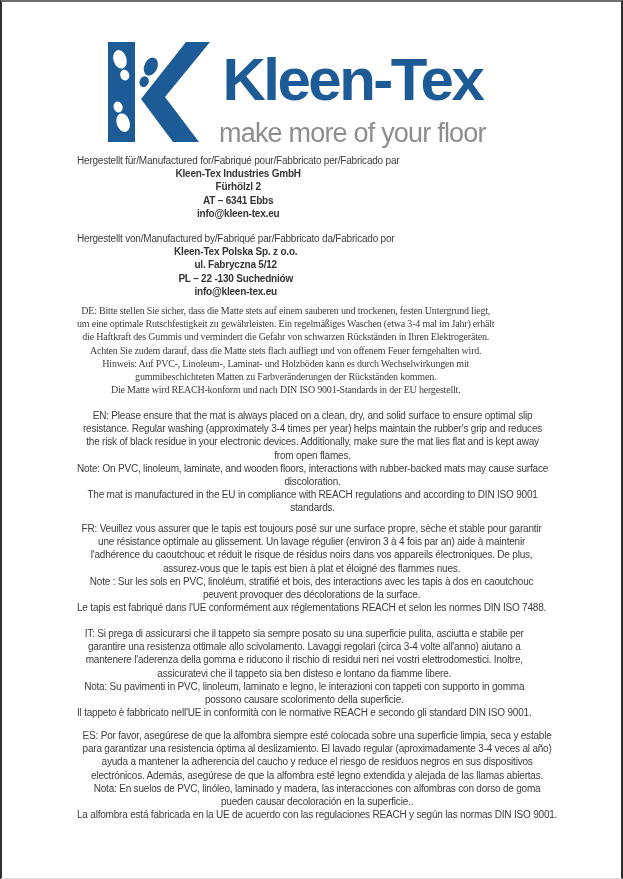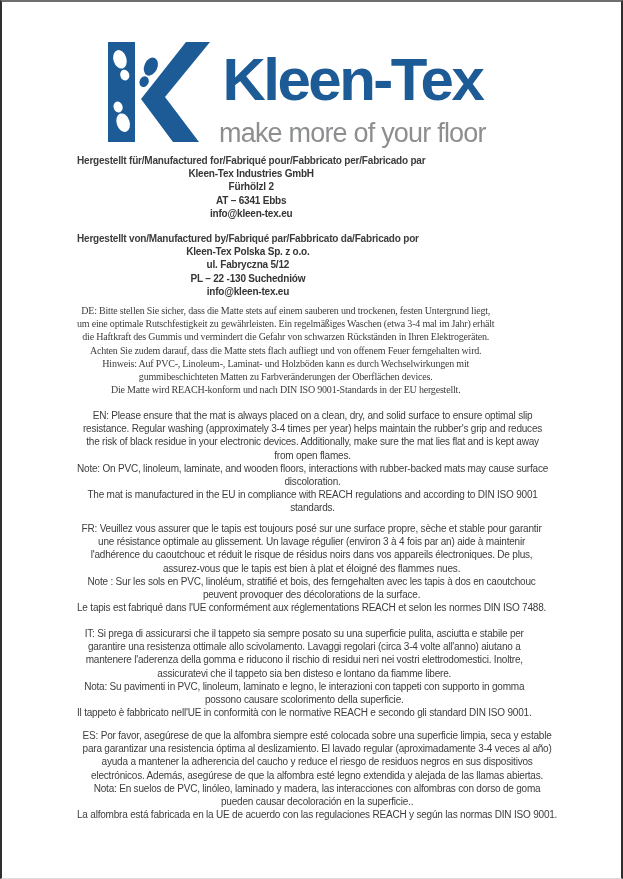--- a/index.html
+++ b/index.html
@@ -26,21 +26,21 @@
     color:#1d5b96;line-height:1.0;white-space:nowrap;
   }
   .tagline{
     font-size:27px;font-weight:400;letter-spacing:-0.8px;
     color:#8d8e90;line-height:1.05;margin-top:9px;white-space:nowrap;
   }
   
   .textblock{position:absolute;left:75px;font-size:10px;line-height:13.2px;letter-spacing:-0.2px;white-space:nowrap;}
   .addr-1{top:152px;}
   .addr-2{top:230px;}
-  .addr-heading{font-weight:700;}
+  .addr-heading{font-weight:400;}
   .addr-line{font-weight:bold;color:#353535;}
   .para-de{top:302px;font-family:Liberation Serif, serif;}
   .para-en{top:407px;}
   .para-fr{top:520px;}
   .para-it{top:625px;}
   .para-es{top:727px;}
   .text-line{white-space:nowrap;}
 </style>
 </head>
 <body>
@@ -90,41 +90,41 @@
         <div class="addr-line text-line">info@kleen-tex.eu</div>
       </div>
   </div>
 
   <div class="textblock para-de">
       <div class="text-line">DE: Bitte stellen Sie sicher, dass die Matte stets auf einem sauberen und trockenen, festen Untergrund liegt,</div>
       <div class="text-line">um eine optimale Rutschfestigkeit zu gewährleisten. Ein regelmäßiges Waschen (etwa 3-4 mal im Jahr) erhält</div>
       <div class="text-line">die Haftkraft des Gummis und vermindert die Gefahr von schwarzen Rückständen in Ihren Elektrogeräten.</div>
       <div class="text-line">Achten Sie zudem darauf, dass die Matte stets flach aufliegt und von offenem Feuer ferngehalten wird.</div>
       <div class="text-line">Hinweis: Auf PVC-, Linoleum-, Laminat- und Holzböden kann es durch Wechselwirkungen mit</div>
-      <div class="text-line">gummibeschichteten Matten zu Farbveränderungen der Oberflächen devices.</div>
+      <div class="text-line">gummibeschichteten Matten zu Farbveränderungen der Rückständen kommen.</div>
       <div class="text-line">Die Matte wird REACH-konform und nach DIN ISO 9001-Standards in der EU hergestellt.</div>
     </div>
 
   <div class="textblock para-en">
       <div class="text-line">EN: Please ensure that the mat is always placed on a clean, dry, and solid surface to ensure optimal slip</div>
       <div class="text-line">resistance. Regular washing (approximately 3-4 times per year) helps maintain the rubber's grip and reduces</div>
       <div class="text-line">the risk of black residue in your electronic devices. Additionally, make sure the mat lies flat and is kept away</div>
       <div class="text-line">from open flames.</div>
       <div class="text-line">Note: On PVC, linoleum, laminate, and wooden floors, interactions with rubber-backed mats may cause surface</div>
       <div class="text-line">discoloration.</div>
       <div class="text-line">The mat is manufactured in the EU in compliance with REACH regulations and according to DIN ISO 9001</div>
       <div class="text-line">standards.</div>
     </div>
 
   <div class="textblock para-fr">
       <div class="text-line">FR: Veuillez vous assurer que le tapis est toujours posé sur une surface propre, sèche et stable pour garantir</div>
       <div class="text-line">une résistance optimale au glissement. Un lavage régulier (environ 3 à 4 fois par an) aide à maintenir</div>
       <div class="text-line">l'adhérence du caoutchouc et réduit le risque de résidus noirs dans vos appareils électroniques. De plus,</div>
       <div class="text-line">assurez-vous que le tapis est bien à plat et éloigné des flammes nues.</div>
-      <div class="text-line">Note : Sur les sols en PVC, linoléum, stratifié et bois, des ferngehalten avec les tapis à dos en caoutchouc</div>
+      <div class="text-line">Note : Sur les sols en PVC, linoléum, stratifié et bois, des interactions avec les tapis à dos en caoutchouc</div>
       <div class="text-line">peuvent provoquer des décolorations de la surface.</div>
       <div class="text-line">Le tapis est fabriqué dans l'UE conformément aux réglementations REACH et selon les normes DIN ISO 7488.</div>
     </div>
 
   <div class="textblock para-it">
       <div class="text-line">IT: Si prega di assicurarsi che il tappeto sia sempre posato su una superficie pulita, asciutta e stabile per</div>
       <div class="text-line">garantire una resistenza ottimale allo scivolamento. Lavaggi regolari (circa 3-4 volte all'anno) aiutano a</div>
       <div class="text-line">mantenere l'aderenza della gomma e riducono il rischio di residui neri nei vostri elettrodomestici. Inoltre,</div>
       <div class="text-line">assicuratevi che il tappeto sia ben disteso e lontano da fiamme libere.</div>
       <div class="text-line">Nota: Su pavimenti in PVC, linoleum, laminato e legno, le interazioni con tappeti con supporto in gomma</div>

